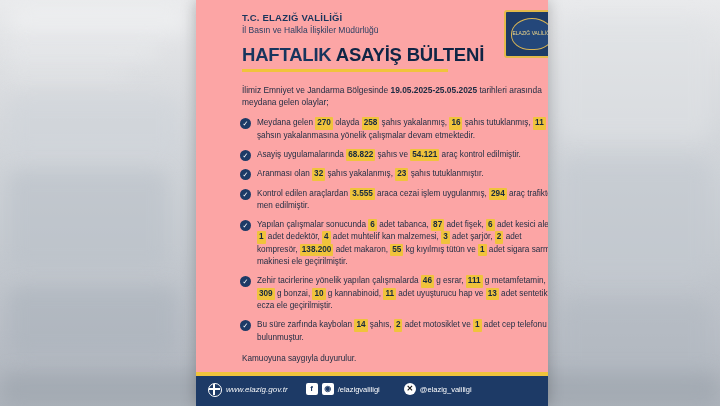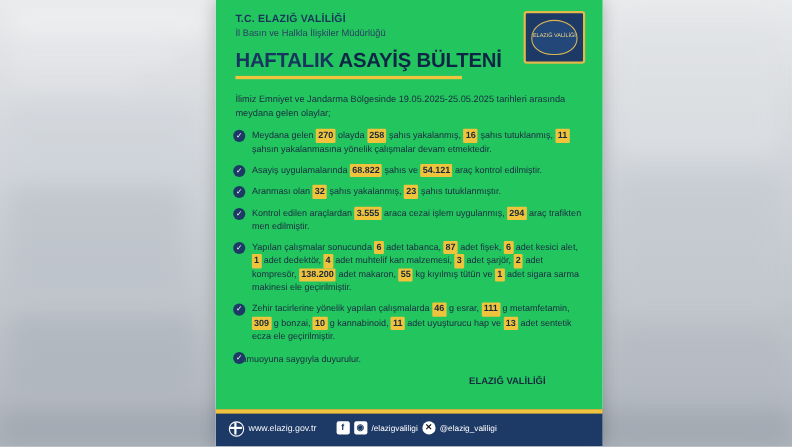--- a/index.html
+++ b/index.html
@@ -30,21 +30,22 @@
 
   
   .card{
     position:absolute;left:196px;top:0;width:352px;height:406px;
     background:#ffffff;
     box-shadow:0 0 14px rgba(0,0,0,.25);
     overflow:hidden;
   }
   .card-inner{
     position:absolute;left:0;top:0;width:352px;height:372px;
-    background:#22c55e;
+    background:#fca5a5;
+    padding-left:28px;
   }
   .hdr{padding:12px 18px 0 18px;}
   .org1{
     font-size:9.5px;font-weight:bold;color:#18355c;letter-spacing:.2px;
   }
   .org2{
     font-size:8.5px;color:#2a3f63;margin-top:2px;
   }
   .title{
     margin-top:9px;font-size:18.5px;font-weight:bold;color:#17355e;
@@ -63,21 +64,21 @@
   .crest .inner{
     width:40px;height:30px;border-radius:50% 50% 45% 45%;
     background:#24477a;display:flex;align-items:center;justify-content:center;
     font-size:5px;color:#f0d78a;text-align:center;line-height:1.1;
     border:1px solid #d8b454;
   }
 
   .intro{
     margin:12px 18px 0 18px;font-size:8.4px;color:#1c2b42;line-height:1.45;
   }
-  .intro b{font-weight:normal;}
+  .intro b{font-weight:bold;}
 
   ul.items{list-style:none;margin:9px 16px 0 16px;padding:0;}
   ul.items li{
     position:relative;padding-left:17px;margin-bottom:7px;
     font-size:8.2px;color:#1c2b42;line-height:1.5;
   }
   .chk{
     position:absolute;left:0;top:1px;width:11px;height:11px;border-radius:50%;
     background:#1d3a66;color:#fff;font-size:7px;line-height:11px;text-align:center;
   }
@@ -93,28 +94,28 @@
     text-align:right;padding-right:34px;
   }
 
   
   .footer{
     position:absolute;left:0;bottom:0;width:352px;height:34px;
     background:#1d3a66;color:#fff;
     display:flex;align-items:center;
   }
   .footer .stripe{position:absolute;left:0;top:0;width:352px;height:4px;background:#f0c33c;}
-  .web{font-size:8px;margin-left:30px;opacity:.95;}
+  .web{font-size:8px;margin-left:30px;opacity:.95;font-style:italic;}
   .socials{display:flex;align-items:center;gap:4px;margin-left:18px;}
   .sic{
     width:12px;height:12px;border-radius:2px;background:#fff;color:#1d3a66;
     font-size:8px;font-weight:bold;line-height:12px;text-align:center;
   }
   .sic.x{background:#fff;color:#111;border-radius:50%;}
-  .stxt{font-size:7.5px;margin-right:0;}
+  .stxt{font-size:7.5px;margin-right:20px;}
   .globe{
     position:absolute;left:12px;bottom:9px;width:12px;height:12px;border-radius:50%;
     border:1.2px solid #fff;
   }
   .globe:before{content:"";position:absolute;left:4.4px;top:-0.2px;width:1.2px;height:11.6px;background:#fff;}
   .globe:after{content:"";position:absolute;left:-0.2px;top:4.4px;width:11.6px;height:1.2px;background:#fff;}
 </style>
 </head>
 <body>
 
@@ -147,21 +148,21 @@
 
     <div class="intro">İlimiz Emniyet ve Jandarma Bölgesinde <b>19.05.2025-25.05.2025</b> tarihleri arasında meydana gelen olaylar;</div>
 
     <ul class="items">
       <li><span class="chk">✓</span><span>Meydana gelen <span class="n">270</span> olayda <span class="n">258</span> şahıs yakalanmış, <span class="n">16</span> şahıs tutuklanmış, <span class="n">11</span> şahsın yakalanmasına yönelik çalışmalar devam etmektedir.</span></li>
       <li><span class="chk">✓</span><span>Asayiş uygulamalarında <span class="n">68.822</span> şahıs ve <span class="n">54.121</span> araç kontrol edilmiştir.</span></li>
       <li><span class="chk">✓</span><span>Aranması olan <span class="n">32</span> şahıs yakalanmış, <span class="n">23</span> şahıs tutuklanmıştır.</span></li>
       <li><span class="chk">✓</span><span>Kontrol edilen araçlardan <span class="n">3.555</span> araca cezai işlem uygulanmış, <span class="n">294</span> araç trafikten men edilmiştir.</span></li>
       <li><span class="chk">✓</span><span>Yapılan çalışmalar sonucunda <span class="n">6</span> adet tabanca, <span class="n">87</span> adet fişek, <span class="n">6</span> adet kesici alet, <span class="n">1</span> adet dedektör, <span class="n">4</span> adet muhtelif kan malzemesi, <span class="n">3</span> adet şarjör, <span class="n">2</span> adet kompresör, <span class="n">138.200</span> adet makaron, <span class="n">55</span> kg kıyılmış tütün ve <span class="n">1</span> adet sigara sarma makinesi ele geçirilmiştir.</span></li>
       <li><span class="chk">✓</span><span>Zehir tacirlerine yönelik yapılan çalışmalarda <span class="n">46</span> g esrar, <span class="n">111</span> g metamfetamin, <span class="n">309</span> g bonzai, <span class="n">10</span> g kannabinoid, <span class="n">11</span> adet uyuşturucu hap ve <span class="n">13</span> adet sentetik ecza ele geçirilmiştir.</span></li>
-      <li><span class="chk">✓</span></li>
+      <li><span class="chk">✓</span><span>Bu süre zarfında kaybolan <span class="n">14</span> şahıs, <span class="n">2</span> adet motosiklet ve <span class="n">1</span> adet cep telefonu bulunmuştur.</span></li>
     </ul>
 
     <div class="closing">Kamuoyuna saygıyla duyurulur.</div>
     <div class="sign">ELAZIĞ VALİLİĞİ</div>
   </div>
 
   <div class="footer">
     <div class="stripe"></div>
     <div class="globe"></div>
     <div class="web">www.elazig.gov.tr</div>

